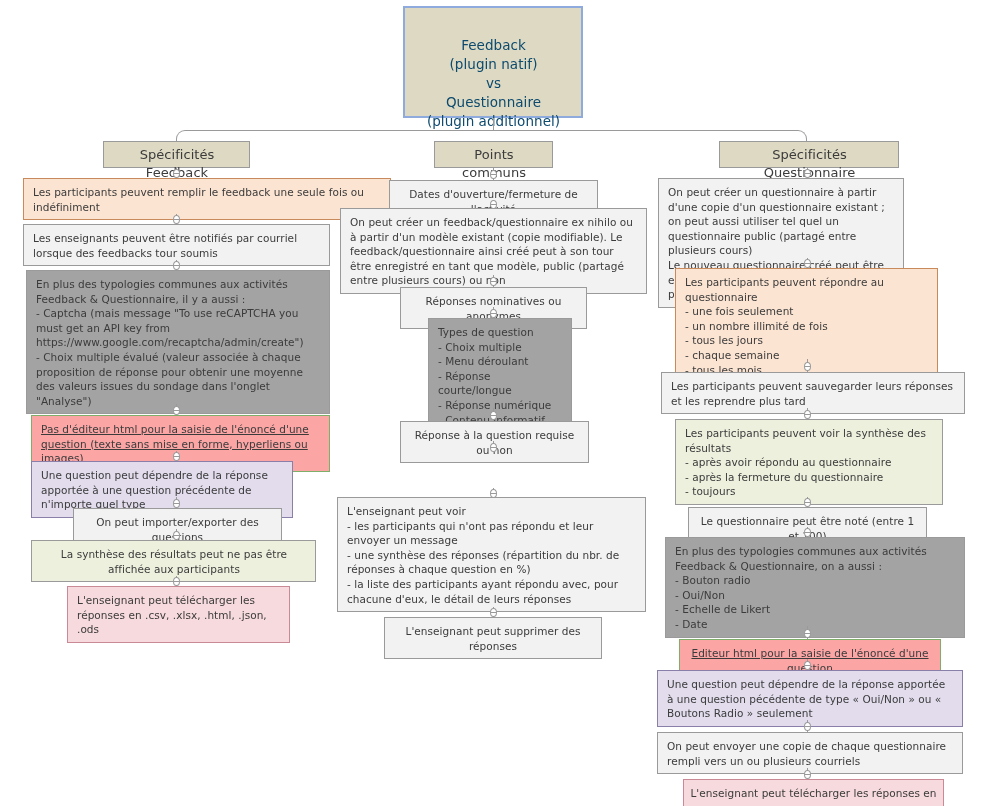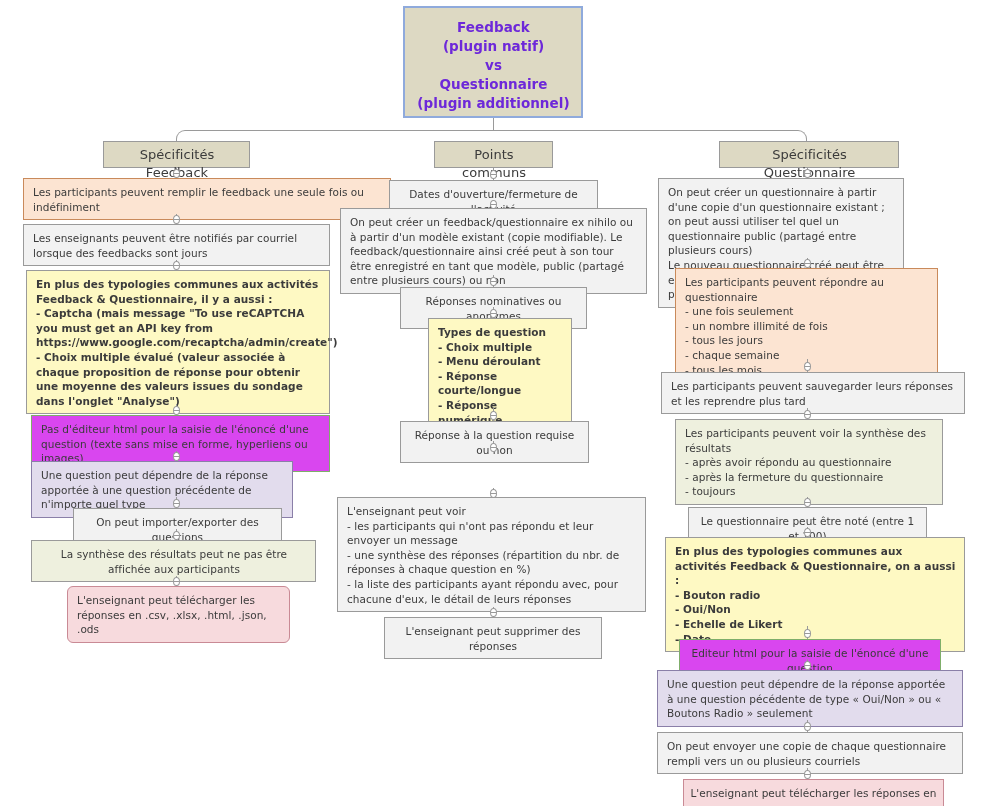--- a/index.html
+++ b/index.html
@@ -28,41 +28,41 @@
   }
   .node.center{text-align:center;padding-left:6px;padding-right:6px;}
 
   
   .root{
     background:#ddd9c3;
     border:1px solid #8faadc;
     border-width:2px;
     font-size:13.5px;
     line-height:19px;
-    font-weight:bold;
-    color:#6d28d9;
+    font-weight:normal;
+    color:#0c4a6e;
     text-align:center;
-    padding-top:10px;
+    padding-top:28px;
   }
   
   .header{
     background:#ddd9c3;
     border:1px solid #9a9a9a;
     font-size:13px;
     line-height:18px;
     color:#3b3b3b;
     text-align:center;
     padding-top:4px;
   }
 
   
   .c-grey   {background:#f2f2f2;border-color:#9a9a9a;}
   .c-peach  {background:#fce4d2;border-color:#c98a5b;}
-  .c-blue   {background:#fef9c3;border-color:#9a9a9a;font-weight:bold;}
-  .c-green  {background:#d946ef;border-color:#7fae6a;}
+  .c-blue   {background:#a3a3a3;border-color:#9a9a9a;}
+  .c-green  {background:#fca5a5;border-color:#7fae6a;text-decoration:underline;}
   .c-purple {background:#e2dced;border-color:#8a7fa8;}
   .c-olive  {background:#eef0de;border-color:#9a9a9a;}
   .c-pink   {background:#f7dadd;border-color:#c98a95;}
 
   
   .vline{position:absolute;width:1px;background:#9a9a9a;}
 
   
   .bracket{
     position:absolute;
@@ -104,41 +104,41 @@
     <div class="bracket" style="left: 176px; top: 130px; width: 631px; height: 12px;"></div>
     <div class="vline" style="left: 176px; top: 142px;"></div>
     <div class="vline" style="left: 493px; top: 142px;"></div>
     <div class="vline" style="left: 807px; top: 142px;"></div>
     <div class="node header" style="left: 103px; top: 141px; width: 147px; min-height: 27px; height: 27px;">Spécificités Feedback</div>
     <div class="vline" style="left: 176px; top: 168px; height: 10px;"></div>
     <div class="knob" style="left: 173px; top: 169px;"></div>
     <div class="node c-peach" style="left: 23px; top: 178px; width: 368px; min-height: 36px;">Les participants peuvent remplir le feedback une seule fois ou indéfiniment</div>
     <div class="vline" style="left: 176px; top: 214px; height: 10px;"></div>
     <div class="knob" style="left: 173px; top: 215px;"></div>
-    <div class="node c-grey" style="left: 23px; top: 224px; width: 307px; min-height: 36px;">Les enseignants peuvent être notifiés par courriel lorsque des feedbacks sont jours</div>
+    <div class="node c-grey" style="left: 23px; top: 224px; width: 307px; min-height: 36px;">Les enseignants peuvent être notifiés par courriel lorsque des feedbacks tour soumis</div>
     <div class="vline" style="left: 176px; top: 260px; height: 10px;"></div>
     <div class="knob" style="left: 173px; top: 261px;"></div>
     <div class="node c-blue" style="left: 26px; top: 270px; width: 304px; min-height: 134px;">En plus des typologies communes aux activités Feedback &amp; Questionnaire, il y a aussi :
 - Captcha (mais message "To use reCAPTCHA you must get an API key from https://www.google.com/recaptcha/admin/create")
 - Choix multiple évalué (valeur associée à chaque proposition de réponse pour obtenir une moyenne des valeurs issues du sondage dans l'onglet "Analyse")</div>
     <div class="vline" style="left: 176px; top: 404px; height: 11px;"></div>
     <div class="knob" style="left: 173px; top: 405.5px;"></div>
     <div class="node c-green" style="left: 31px; top: 415px; width: 299px; min-height: 36px;">Pas d'éditeur html pour la saisie de l'énoncé d'une question (texte sans mise en forme, hyperliens ou images)</div>
     <div class="vline" style="left: 176px; top: 451px; height: 10px;"></div>
     <div class="knob" style="left: 173px; top: 452px;"></div>
     <div class="node c-purple" style="left: 31px; top: 461px; width: 262px; min-height: 36px;">Une question peut dépendre de la réponse apportée à une question précédente de n'importe quel type</div>
     <div class="vline" style="left: 176px; top: 497px; height: 11px;"></div>
     <div class="knob" style="left: 173px; top: 498.5px;"></div>
     <div class="node c-grey center" style="left: 73px; top: 508px; width: 209px; min-height: 21px;">On peut importer/exporter des questions</div>
     <div class="vline" style="left: 176px; top: 529px; height: 11px;"></div>
     <div class="knob" style="left: 173px; top: 530.5px;"></div>
     <div class="node c-olive" style="left: 31px; top: 540px; width: 285px; min-height: 36px; text-align: center;">La synthèse des résultats peut ne pas être affichée aux participants</div>
     <div class="vline" style="left: 176px; top: 576px; height: 10px;"></div>
     <div class="knob" style="left: 173px; top: 577px;"></div>
-    <div class="node c-pink" style="left: 67px; top: 586px; width: 223px; min-height: 36px; border-radius: 6px;">L'enseignant peut télécharger les réponses en .csv, .xlsx, .html, .json, .ods</div>
+    <div class="node c-pink" style="left: 67px; top: 586px; width: 223px; min-height: 36px;">L'enseignant peut télécharger les réponses en .csv, .xlsx, .html, .json, .ods</div>
     <div class="node header" style="left: 434px; top: 141px; width: 119px; min-height: 27px; height: 27px;">Points communs</div>
     <div class="vline" style="left: 493px; top: 168px; height: 12px;"></div>
     <div class="knob" style="left: 490px; top: 170px;"></div>
     <div class="node c-grey center" style="left: 389px; top: 180px; width: 209px; min-height: 20px;">Dates d'ouverture/fermeture de l'activité</div>
     <div class="vline" style="left: 493px; top: 200px; height: 8px;"></div>
     <div class="knob" style="left: 490px; top: 200px;"></div>
     <div class="node c-grey" style="left: 340px; top: 208px; width: 307px; min-height: 67px;">On peut créer un feedback/questionnaire ex nihilo ou à partir d'un modèle existant (copie modifiable). Le feedback/questionnaire ainsi créé peut à son tour être enregistré en tant que modèle, public (partagé entre plusieurs cours) ou non</div>
     <div class="vline" style="left: 493px; top: 275px; height: 12px;"></div>
     <div class="knob" style="left: 490px; top: 277px;"></div>
     <div class="node c-grey center" style="left: 400px; top: 287px; width: 187px; min-height: 20px;">Réponses nominatives ou anonymes</div>

